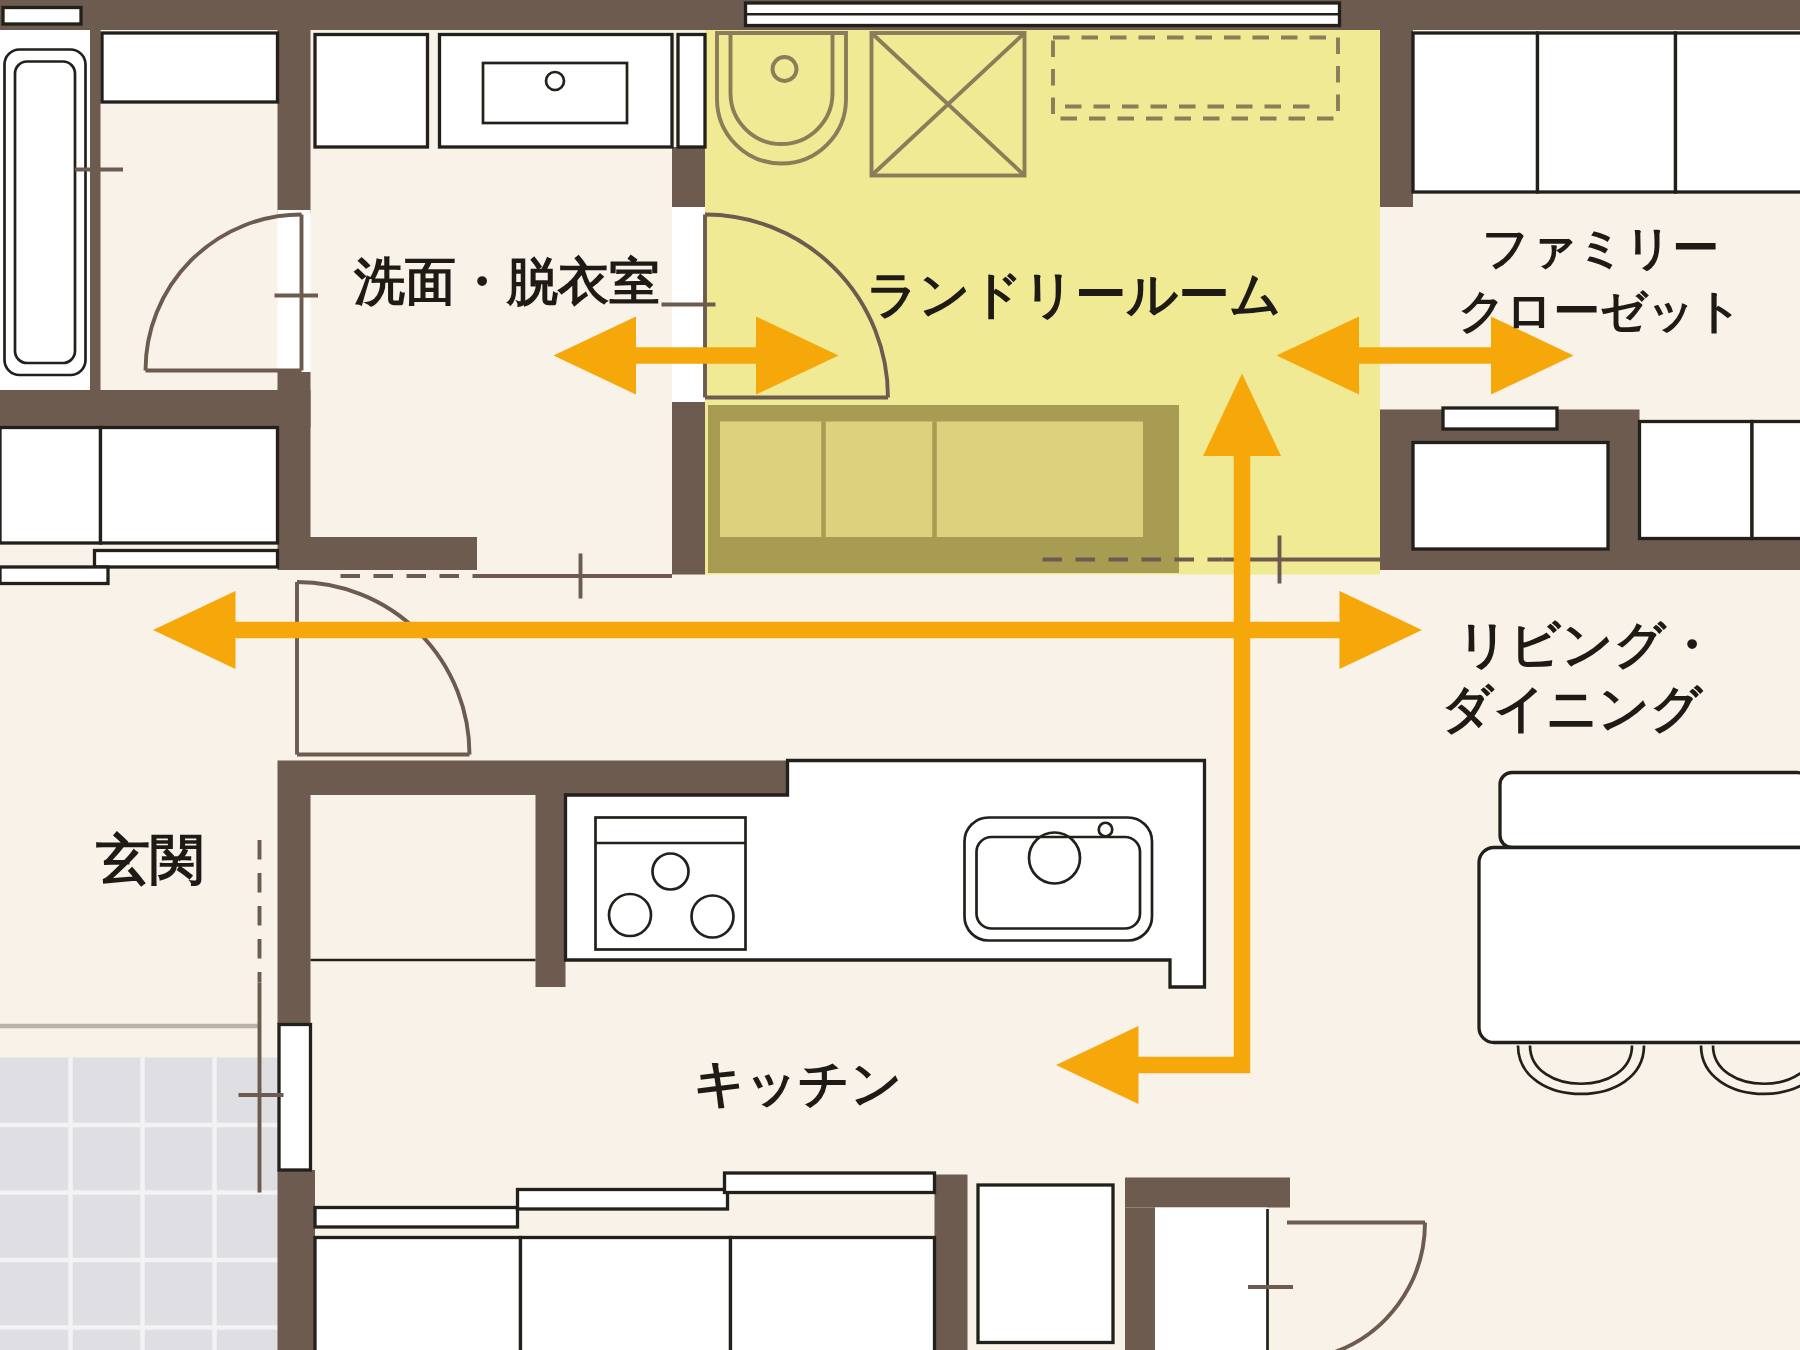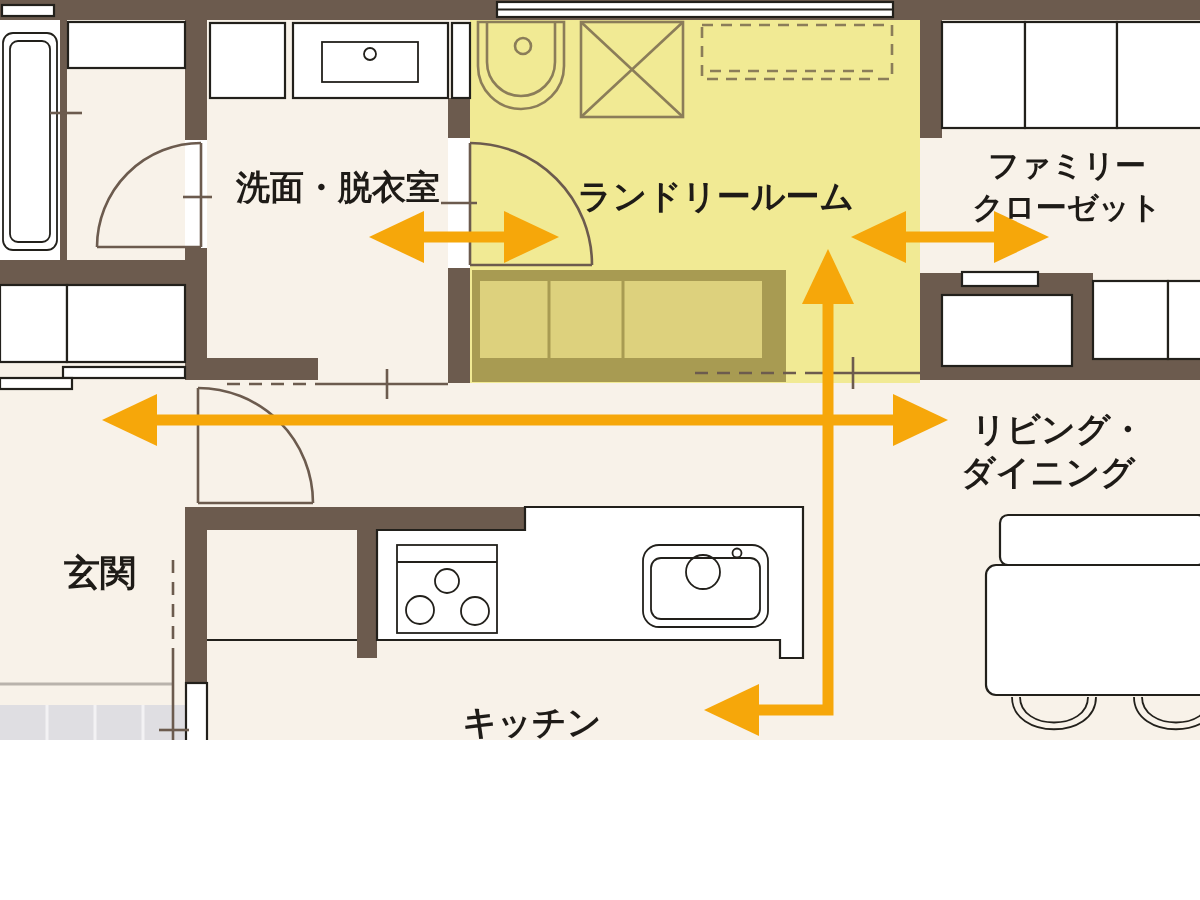--- a/index.html
+++ b/index.html
@@ -1,16 +1,16 @@
 <!DOCTYPE html>
 <html style="--wall: #6c5b4e; --floor: #f8f2e9; --highlight: #f1ea94; --arrow: #f6a70a; --counter-frame: #a89b52; --counter-fill: #ddd17d; --fixture-line: #8b7d59; --line-black: #22201b; --tile: #dfdee2; --tile-grout: #f3f2f4; --step-line: #b9b3ac; --text: #1e1b17;"><head>
 <meta charset="utf-8">
 <style>
   html,body{margin:0;padding:0;background:#fff;}
-  .stage{position:relative;width:1200px;height:740px;background:var(--floor);overflow:hidden;}
+  .stage{position:relative;width:1200px;height:900px;background:var(--floor);overflow:hidden;}
   svg{display:block;}
   .wall{fill:var(--wall);}
   .hl{fill:var(--highlight);}
   .white{fill:#ffffff;}
   .blk{stroke:var(--line-black);stroke-width:2.2;fill:#ffffff;}
   .blkthin{stroke:var(--line-black);stroke-width:1.8;fill:none;}
   .oline{stroke:var(--fixture-line);stroke-width:2.6;fill:none;}
   .odash{stroke:var(--fixture-line);stroke-width:2.6;fill:none;stroke-dasharray:11 8;}
   .wline{stroke:var(--wall);stroke-width:2.6;fill:none;}
   .wdash{stroke:var(--wall);stroke-width:2.6;fill:none;stroke-dasharray:13 9;}

